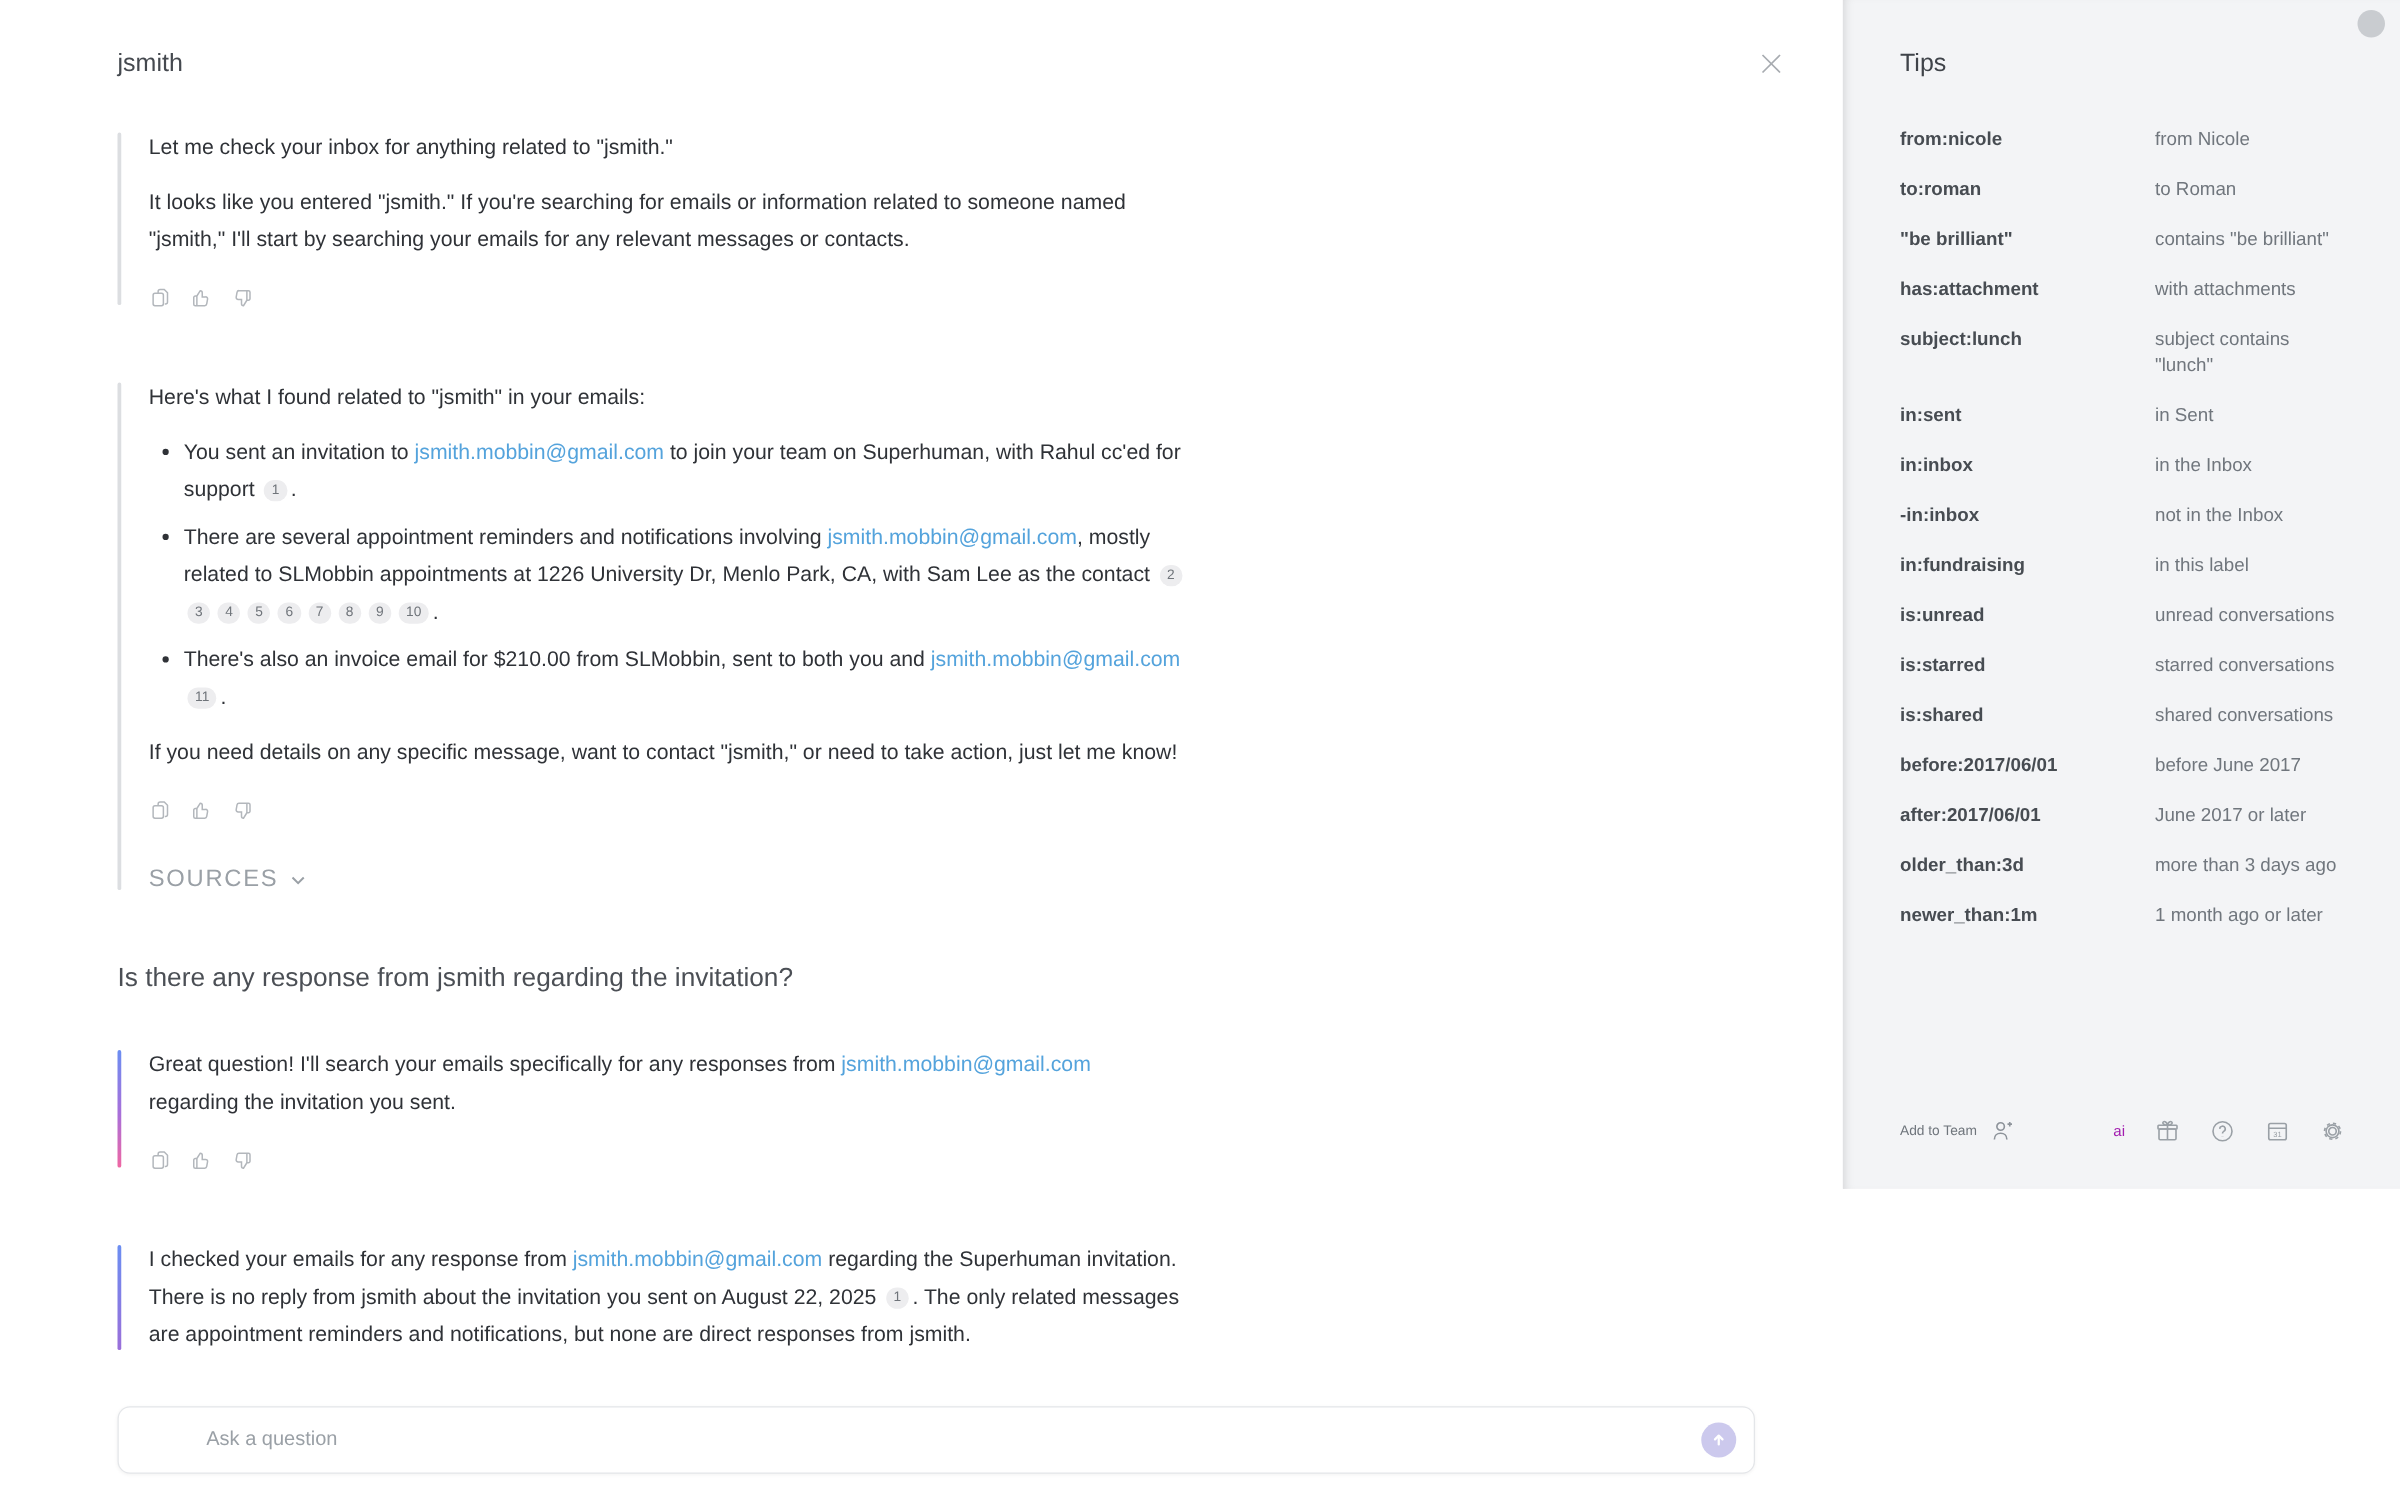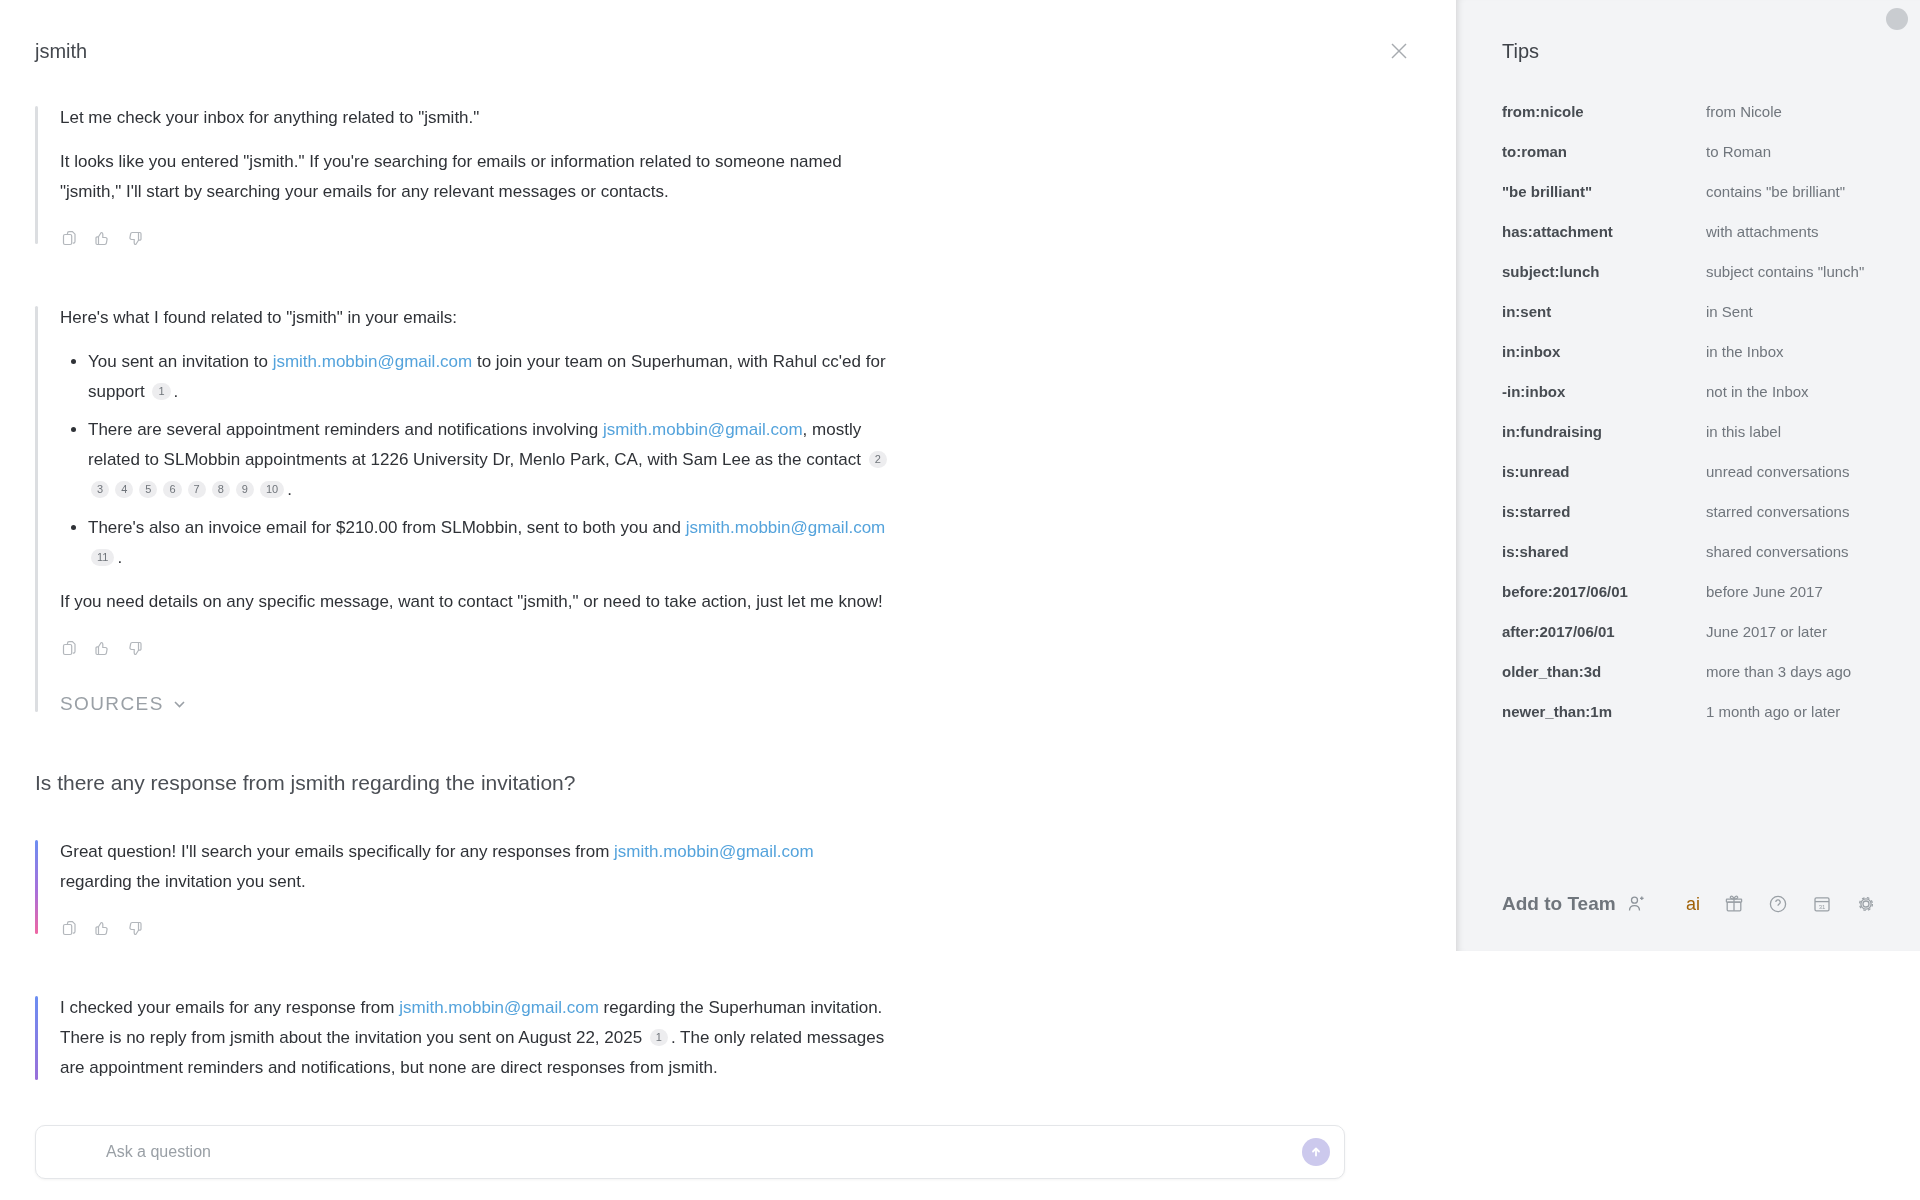--- a/index.html
+++ b/index.html
@@ -1,21 +1,21 @@
 <!DOCTYPE html>
 <html><head>
 <meta charset="utf-8">
 <style>
   * { margin:0; padding:0; box-sizing:border-box; }
   html,body { width:1920px; height:1200px; overflow:hidden;
     font-family:"Liberation Sans", sans-serif; background:#ffffff; color:#2f3237; }
   .app { display:flex; width:1920px; height:1200px; }
 
   
-  .main { position:relative; flex:1; background:#fff; padding:40px 70px 0 35px;border-radius:22px; }
+  .main { position:relative; flex:1; background:#fff; padding:40px 70px 0 94px;border-radius:22px; }
   .page-title { font-size:20px; color:#45494f; font-weight:400; margin-bottom:40px; }
   .close-btn { position:absolute; top:38px; right:44px; width:26px; height:26px;
     display:flex; align-items:center; justify-content:center; cursor:pointer; }
   .close-btn svg { stroke:#a7abb0; }
 
   .msg { position:relative; padding-left:25px; margin-bottom:56px; }
   .msg::before { content:''; position:absolute; left:0; top:3px; bottom:3px; width:3px; border-radius:2px; background:#dcdee1; }
   .msg.grad-pink::before  { background:linear-gradient(180deg,#6b8ef2 0%,#a96fd9 55%,#ef67a3 100%); }
   .msg.grad-purple::before{ background:linear-gradient(180deg,#6b8ef2 0%,#9a6fd9 100%); }
   .msg-content { max-width:830px; font-size:17px; line-height:30px; color:#2f3237; }
@@ -54,26 +54,26 @@
     box-shadow:inset 7px 0 9px -7px rgba(0,0,0,0.18); padding:40px 45px 0 46px; }
   .presence-dot { position:absolute; top:8px; right:12px; width:22px; height:22px;
     border-radius:50%; background:#c9ccd0; }
   .tips-title { font-size:20px; color:#3f4349; font-weight:500; margin-bottom:38px; }
   .tip-row { display:flex; margin-bottom:19px; font-size:15px; line-height:21px; }
   .tip-term { width:204px; flex:none; color:#474c52; font-weight:700; }
   .tip-desc { color:#70767d; }
 
   .tips-footer { position:absolute; left:0; right:0; bottom:0; padding:0 44px 36px 46px;
     display:flex; align-items:center; justify-content:space-between; }
-  .add-team { display:flex; align-items:center; gap:10px; font-size:19px; color:#6f757c; cursor:pointer;font-weight:bold; }
+  .add-team { display:flex; align-items:center; gap:10px; font-size:11px; color:#6f757c; cursor:pointer; }
   .add-team svg { stroke:#8d939a; fill:none; stroke-width:1.3; }
   .footer-icons { display:flex; align-items:center; gap:24px; }
   .footer-icons .ficon { cursor:pointer; display:flex; align-items:center; justify-content:center; }
   .footer-icons svg { stroke:#9aa0a6; fill:none; stroke-width:1.3; }
-  .ai-label { font-size:18px; color:#a16207; cursor:pointer; line-height:18px; }
+  .ai-label { font-size:12px; color:#a21caf; cursor:pointer; line-height:18px; }
 </style>
 </head>
 <body>
 
 <div class="app">
 
   <div class="main">
 
     <div class="page-title">jsmith</div>
 

